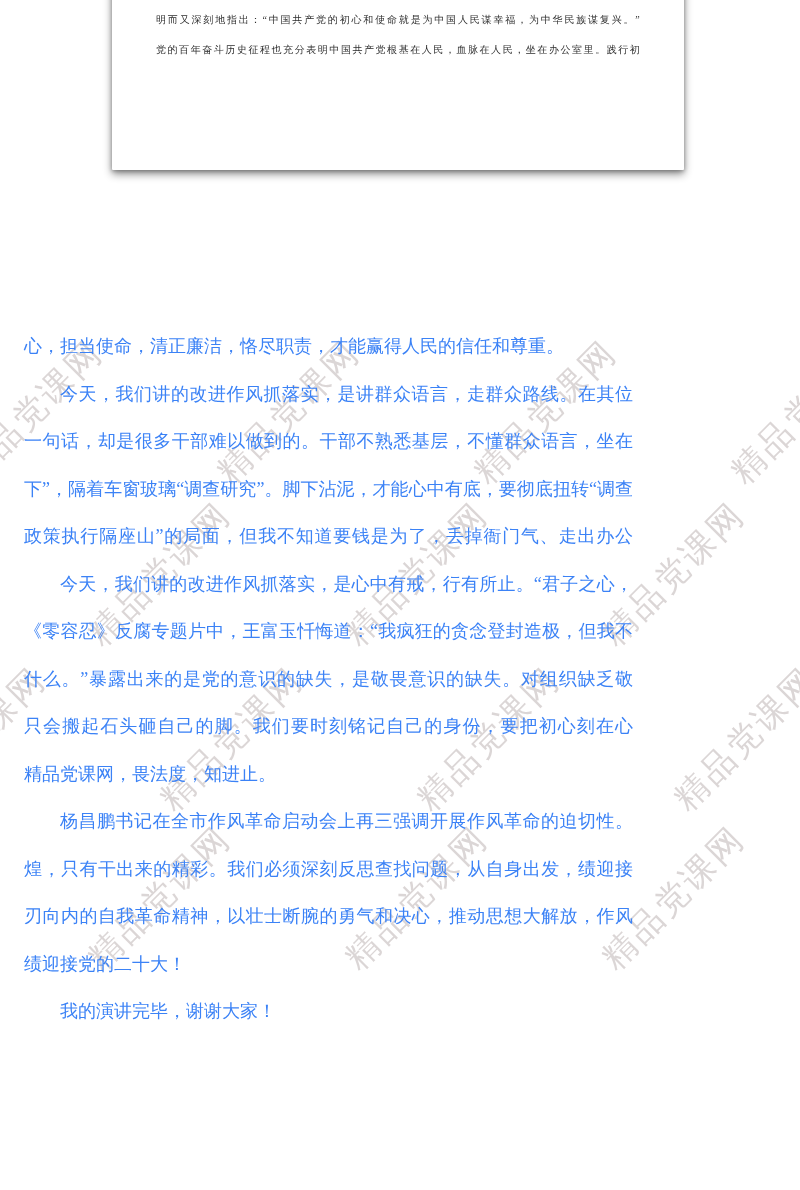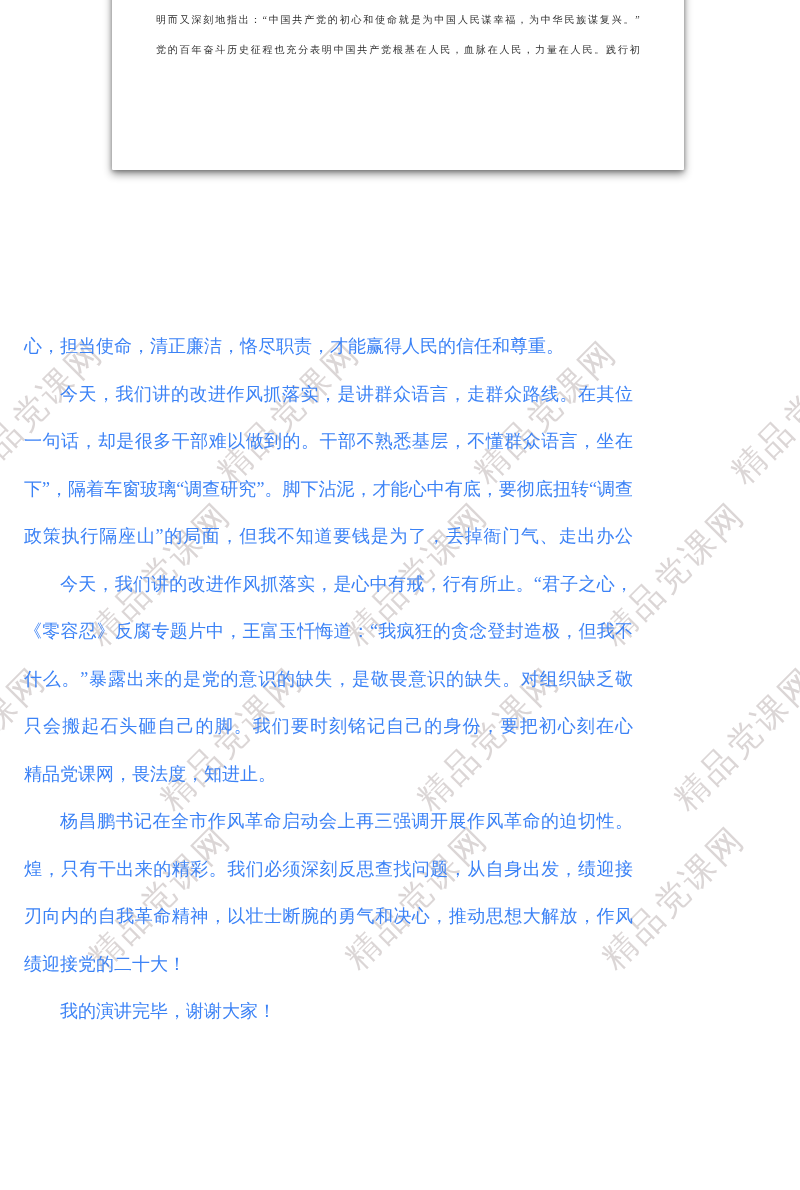--- a/index.html
+++ b/index.html
@@ -91,21 +91,21 @@
     <div class="wm-tile" style="left: 139px; top: 716px; color: rgb(216, 210, 210);">精品党课网</div>
     <div class="wm-tile" style="left: 396px; top: 716px; color: rgb(216, 210, 210);">精品党课网</div>
     <div class="wm-tile" style="left: 653px; top: 716px; color: rgb(216, 210, 210);">精品党课网</div>
     <div class="wm-tile" style="left: 67px; top: 875px; color: rgb(216, 210, 210);">精品党课网</div>
     <div class="wm-tile" style="left: 324px; top: 875px; color: rgb(216, 210, 210);">精品党课网</div>
     <div class="wm-tile" style="left: 581px; top: 875px; color: rgb(216, 210, 210);">精品党课网</div>
   </div>
 
 <div class="preview-card">
   <div class="card-line">明而又深刻地指出：“中国共产党的初心和使命就是为中国人民谋幸福，为中华民族谋复兴。”</div>
-  <div class="card-line">党的百年奋斗历史征程也充分表明中国共产党根基在人民，血脉在人民，力量在人民。践行初</div>
+  <div class="card-line">党的百年奋斗历史征程也充分表明中国共产党根基在人民，血脉在人民，坐在办公室里。践行初</div>
 </div>
 
 <div class="doc-body" id="doc-body">
     <div class="paragraph">
       <div class="text-line">心，担当使命，清正廉洁，恪尽职责，才能赢得人民的信任和尊重。</div>
     </div>
     <div class="paragraph">
       <div class="text-line full indent">今天，我们讲的改进作风抓落实，是讲群众语言，走群众路线。在其位尽其事，简简单单</div>
       <div class="text-line full">一句话，却是很多干部难以做到的。干部不熟悉基层，不懂群众语言，坐在办公室里“心忧天</div>
       <div class="text-line full">下”，隔着车窗玻璃“调查研究”。脚下沾泥，才能心中有底，要彻底扭转“调查研究隔层纸，</div>

